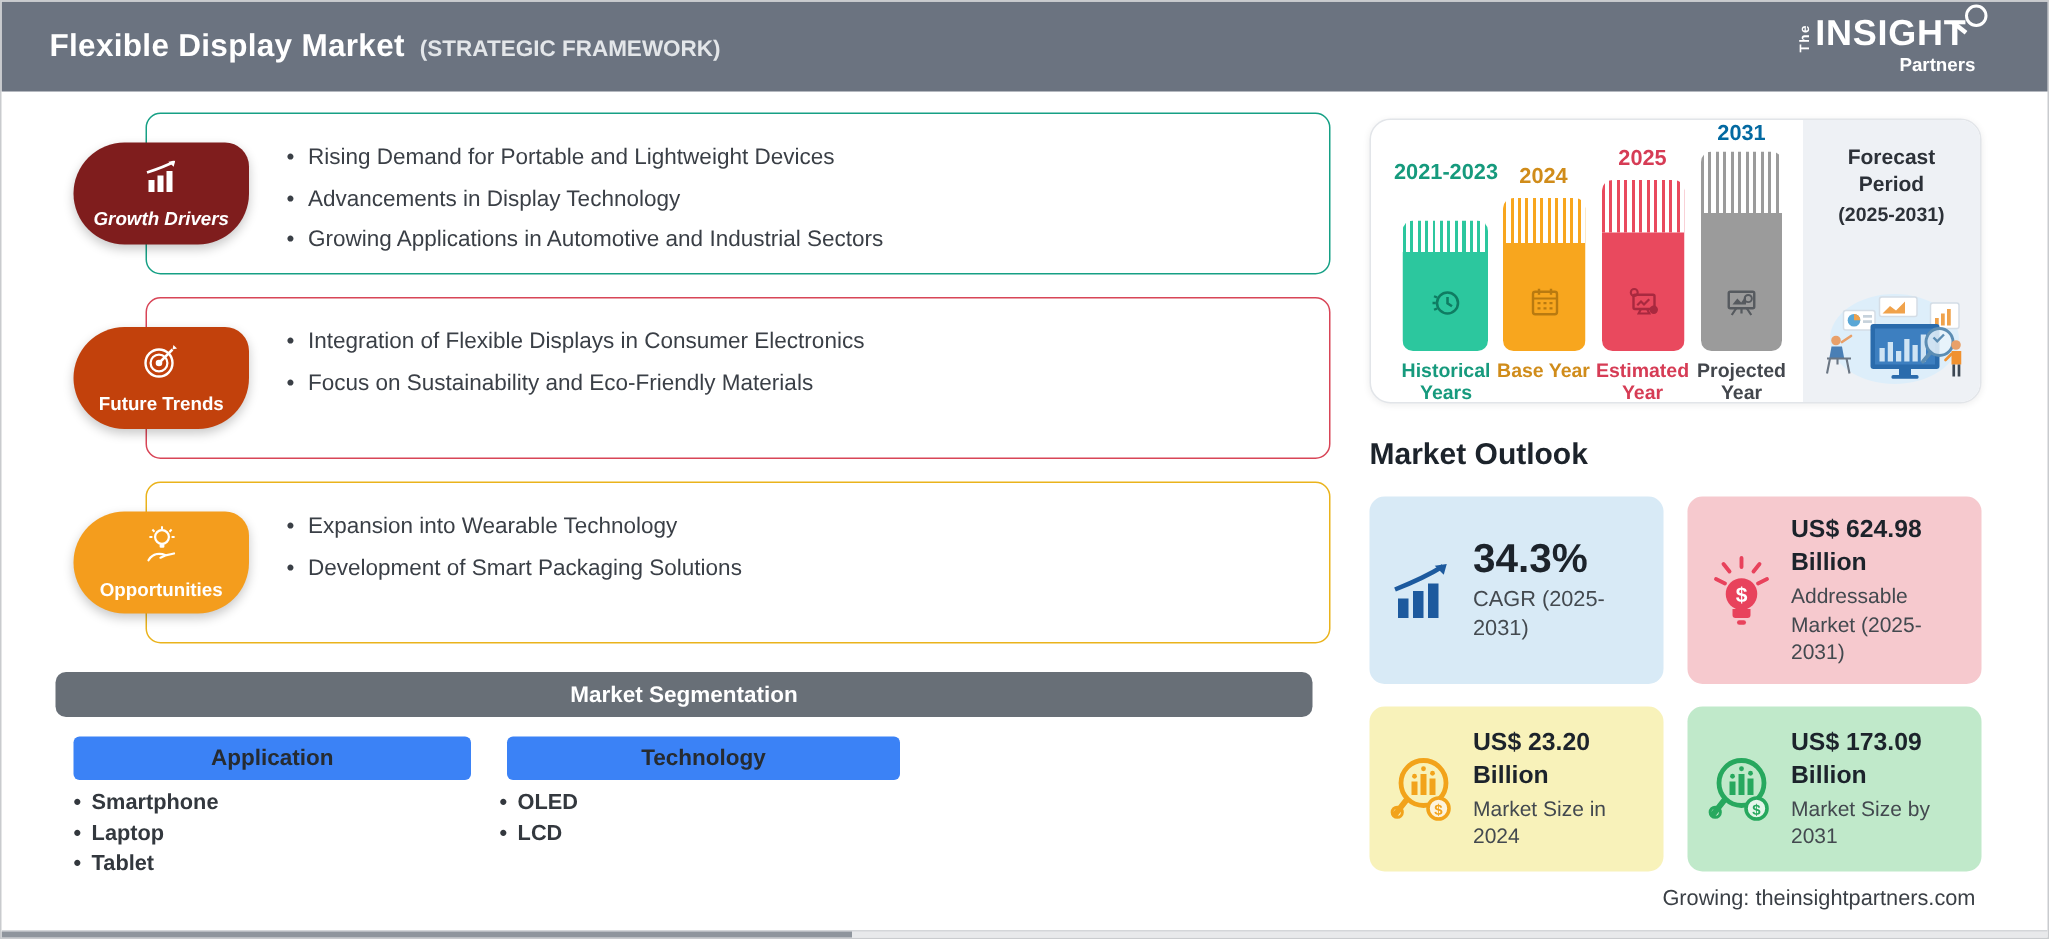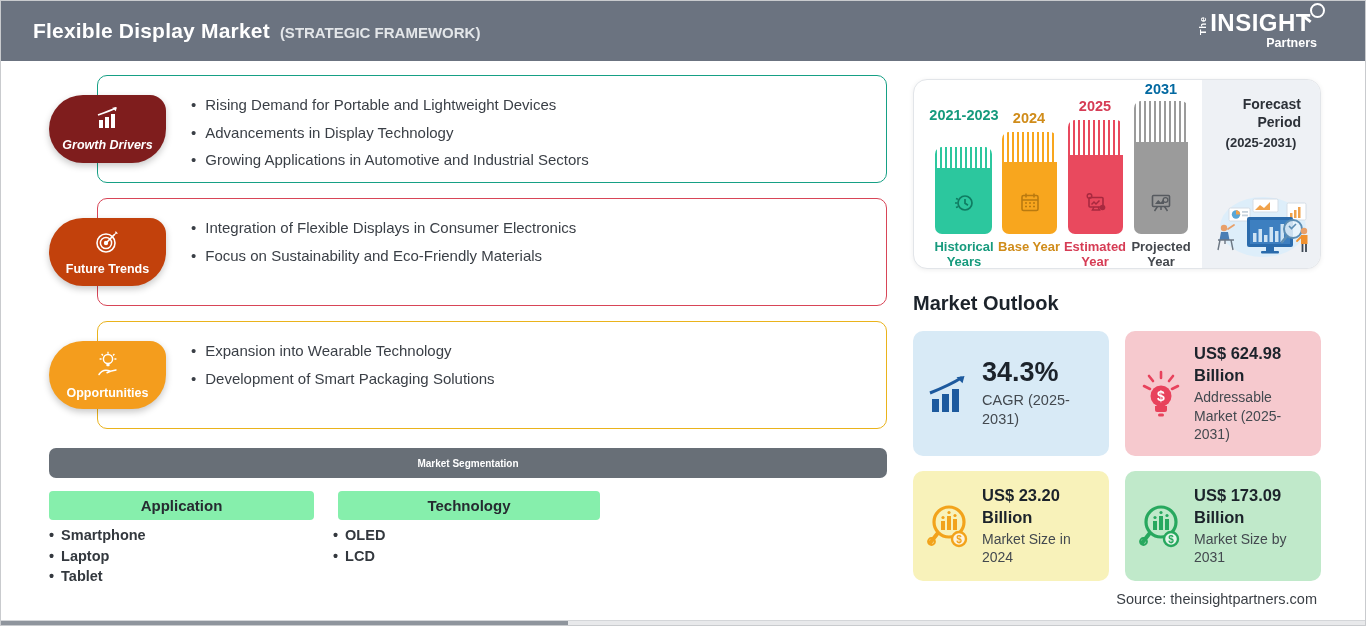--- a/index.html
+++ b/index.html
@@ -30,23 +30,23 @@
              color:#fff; box-shadow:0 3px 7px rgba(0,0,0,.22); }
   .row-drivers .fw-pill { background:#7f1d1d;font-style:italic; }
   .row-trends  .fw-pill { background:#c2410c; }
   .row-opps    .fw-pill { background:#f49d1d; }
   .fw-pill-label { font-size:12.5px; font-weight:700; }
   .fw-list { position:absolute; left:142px; top:16px; list-style:none; }
   .fw-list li { font-size:15px; color:#3a3f46; line-height:27.5px; }
   .fw-list li::before { content:"•"; margin-right:9px; color:#3a3f46; }
 
   
-  .seg-bar { position:absolute; left:48px; top:447px; width:838px; height:30px; background:#686f77; border-radius:7px;
-             display:flex; align-items:center; justify-content:center; color:#fff; font-size:10px; font-weight:700; }
-  .seg-head { position:absolute; top:490px; height:29px; background:#86efac; border-radius:4px;
+  .seg-bar { position:absolute; left:36px; top:447px; width:838px; height:30px; background:#686f77; border-radius:7px;
+             display:flex; align-items:center; justify-content:center; color:#fff; font-size:15px; font-weight:700; }
+  .seg-head { position:absolute; top:490px; height:29px; background:#3b82f6; border-radius:4px;
               display:flex; align-items:center; justify-content:center; font-size:15px; font-weight:700; color:#262b31; }
   .seg-head-app { left:48px; width:265px; }
   .seg-head-tech { left:337px; width:262px; }
   .seg-list { position:absolute; top:524px; list-style:none; }
   .seg-list-app { left:48px; }
   .seg-list-tech { left:332px; }
   .seg-list li { font-size:14.5px; color:#33383e; line-height:20.5px;font-weight:bold; }
   .seg-list li::before { content:"•"; margin-right:7px; color:#33383e; }
 
   
@@ -256,21 +256,21 @@
         </span>
       </div>
     </div>
 
     <span class="tl-label lbl-hist">Historical Years</span>
     <span class="tl-label lbl-base">Base Year</span>
     <span class="tl-label lbl-est">Estimated Year</span>
     <span class="tl-label lbl-proj">Projected Year</span>
 
     <div class="tl-forecast">
-      <div class="fc-title" style="width:80px;margin:0 auto;text-align:right;">Forecast Period</div>
+      <div class="fc-title" style="width:80px;margin:0 auto;">Forecast Period</div>
       <div class="fc-range">(2025-2031)</div>
       <span class="fc-illo">
         <svg width="104" height="66" viewBox="0 0 104 66" fill="none">
           <ellipse cx="54" cy="34" rx="43" ry="30" fill="#ddeefa"></ellipse>
           <rect x="44" y="6" width="25" height="13" rx="1.5" fill="#fff" stroke="#d4dde6"></rect>
           <path d="M46 17 l5-5 4 3 6-6 v8 z" fill="#f0a24b"></path>
           <rect x="20" y="15" width="21" height="13" rx="1.5" fill="#fff" stroke="#d4dde6"></rect>
           <circle cx="27" cy="21.5" r="4.2" fill="#5aa7d6"></circle>
           <path d="M27 21.5 L27 17.3 A4.2 4.2 0 0 1 31.2 21.5 Z" fill="#f0a24b"></path>
           <rect x="33" y="18" width="6" height="1.8" fill="#c6d2dc"></rect>
@@ -377,19 +377,19 @@
         <circle cx="34" cy="38" r="7" fill="#e4f6ea" stroke="#27a85e" stroke-width="2.4"></circle>
         <text x="34" y="42" text-anchor="middle" font-size="10" font-weight="bold" fill="#27a85e" font-family="Liberation Sans, sans-serif">$</text>
       </svg>
     </span>
     <div class="ol-text">
       <div class="ol-value">US$ 173.09 Billion</div>
       <div class="ol-desc">Market Size by 2031</div>
     </div>
   </div>
 
-  <div class="source">Source: theinsightpartners.com</div>
+  <div class="source">Growing: theinsightpartners.com</div>
 
   <div class="hscrollbar">
     <div class="hscroll-thumb"></div>
   </div>
 
 </div>
 
 </body></html>

